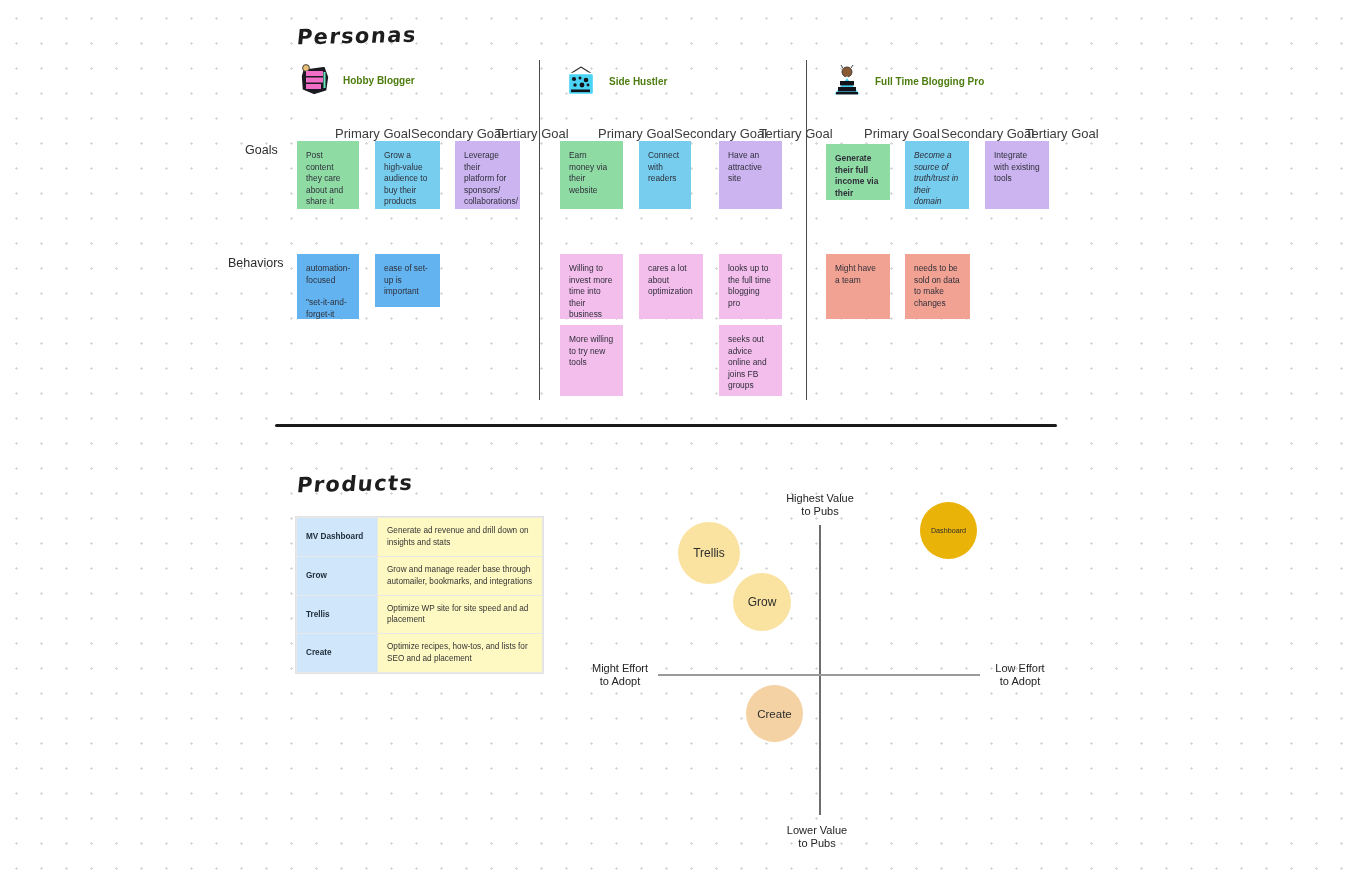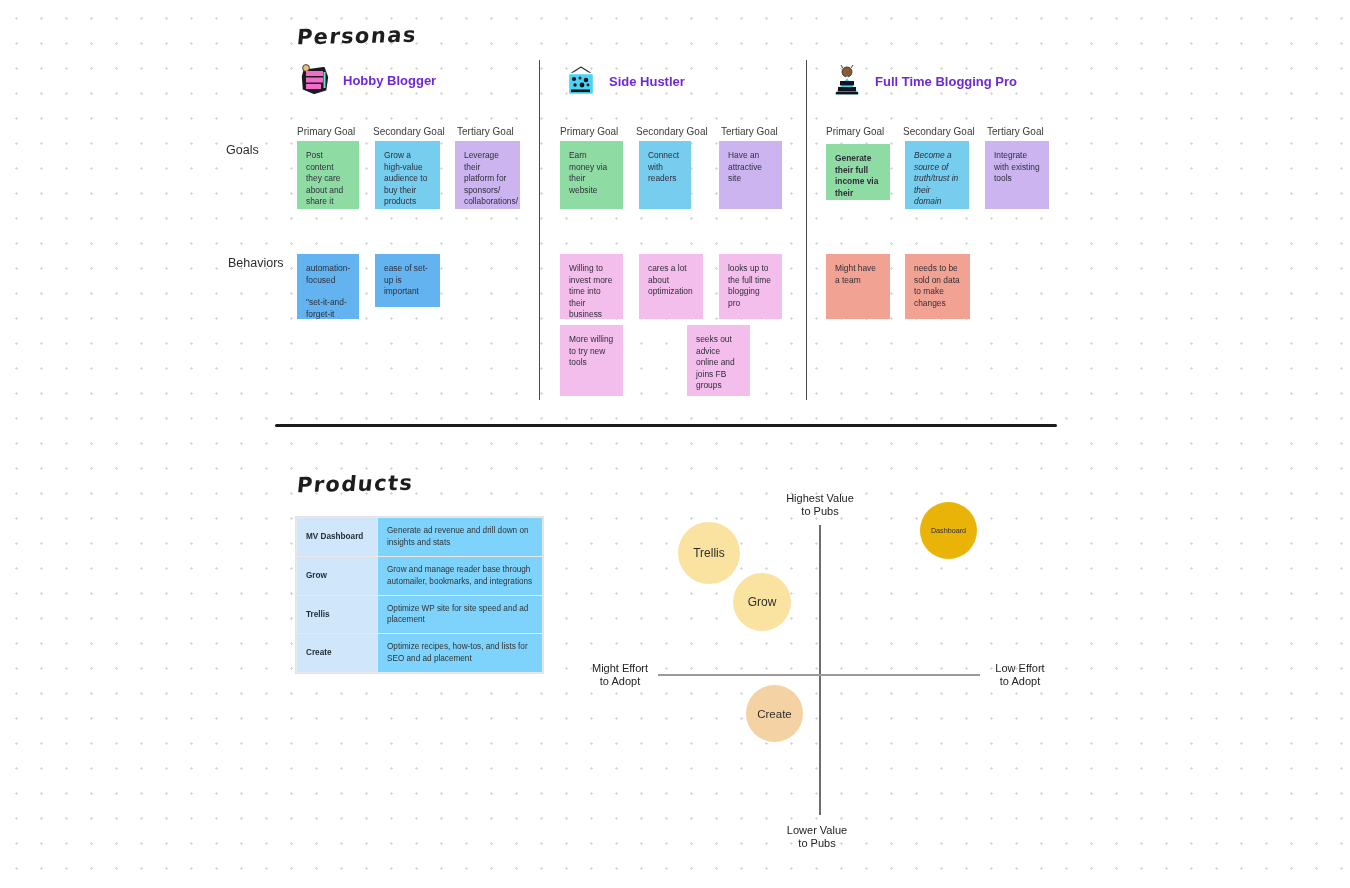--- a/index.html
+++ b/index.html
@@ -34,37 +34,39 @@
     white-space: nowrap;
   }
 
   
   .persona-head {
     display: flex;
     align-items: center;
     gap: 11px;
   }
   .persona-name {
-    font-size: 13px;
+    font-size: 10px;
     font-weight: bold;
-    color: #6d28d9;
+    color: #4d7c0f;
     white-space: nowrap;
   }
   .avatar {
     width: 34px;
     height: 34px;
     position: relative;
     flex: 0 0 auto;
   }
 
   
   .col-label {
-    font-size: 10px;
+    font-size: 13px;
     color: #3c3c3c;
-    white-space: nowrap;
+    text-align: center;
+    white-space: nowrap;
+    margin-left: 38px;
   }
 
   
   .sticky {
     position: absolute;
     box-sizing: border-box;
     padding: 9px 9px 7px 9px;
     font-size: 8.4px;
     line-height: 1.38;
     color: #2f2f3a;
@@ -96,21 +98,21 @@
     height: 3px;
     background: #1b1b1b;
     border-radius: 2px;
   }
 
   
   .ptable {
     position: absolute;
     border-collapse: collapse;
     table-layout: fixed;
-    background: #7dd3fc;
+    background: #fef9c3;
     box-shadow: 0 0 0 1px #e3e3e3;
   }
   .ptable td {
     border: 1px solid #e8e8e8;
     padding: 7px 9px;
     vertical-align: middle;
     font-size: 8.2px;
     line-height: 1.45;
     color: #333;
   }
@@ -153,21 +155,21 @@
   .b-dashboard { background: #eab308; }
 </style>
 </head>
 <body>
 
 <div class="abs scrawl" style="left:297px; top:24px;">Personas</div>
 
 <div class="abs v-divider" style="left:539px; top:60px; height:340px;"></div>
 <div class="abs v-divider" style="left:806px; top:60px; height:340px;"></div>
 
-<div class="abs row-label" style="left:226px; top:143px;">Goals</div>
+<div class="abs row-label" style="left:245px; top:143px;">Goals</div>
 <div class="abs row-label" style="left:228px; top:256px;">Behaviors</div>
 
 <div class="abs persona-head" style="left:298px; top:63px;">
   <span class="avatar">
     <svg width="34" height="34" viewBox="0 0 34 34">
       <path d="M5 6 L27 3 L31 14 L29 28 L16 32 L4 27 L3 13 Z" fill="#1a1a22" stroke="#ffffff" stroke-width="1.6" stroke-linejoin="round"></path>
       <circle cx="8" cy="5" r="3.4" fill="#e8c07a" stroke="#1a1a22" stroke-width="0.8"></circle>
       <rect x="8" y="8" width="17" height="5" fill="#f06ec8"></rect>
       <rect x="8" y="14.5" width="17" height="5" fill="#f06ec8"></rect>
       <rect x="8" y="21" width="15" height="5" fill="#f06ec8"></rect>
@@ -236,21 +238,21 @@
 </div>
 <div class="sticky c-pink" style="left:639px; top:254px; width:64px; height:65px;">
   <p>cares a lot about optimization</p>
 </div>
 <div class="sticky c-pink" style="left:719px; top:254px; width:63px; height:65px;">
   <p>looks up to the full time blogging pro</p>
 </div>
 <div class="sticky c-pink" style="left:560px; top:325px; width:63px; height:71px;">
   <p>More willing to try new tools</p>
 </div>
-<div class="sticky c-pink" style="left:687px; top:325px; width:63px; height:71px;">
+<div class="sticky c-pink" style="left:719px; top:325px; width:63px; height:71px;">
   <p>seeks out advice online and joins FB groups</p>
 </div>
 
 <div class="abs persona-head" style="left:830px; top:64px;">
   <span class="avatar">
     <svg width="34" height="34" viewBox="0 0 34 34">
       <circle cx="17" cy="8" r="5" fill="#8a5a34" stroke="#2a2a2a" stroke-width="0.8"></circle>
       <path d="M13 4 L11 1 M21 4 L23 1" stroke="#2a2a2a" stroke-width="0.9"></path>
       <path d="M17 13 L31 31 L3 31 Z" fill="#49d3f5" stroke="#ffffff" stroke-width="1.3" stroke-linejoin="round"></path>
       <rect x="10" y="17" width="14" height="4.4" fill="#13131a"></rect>

